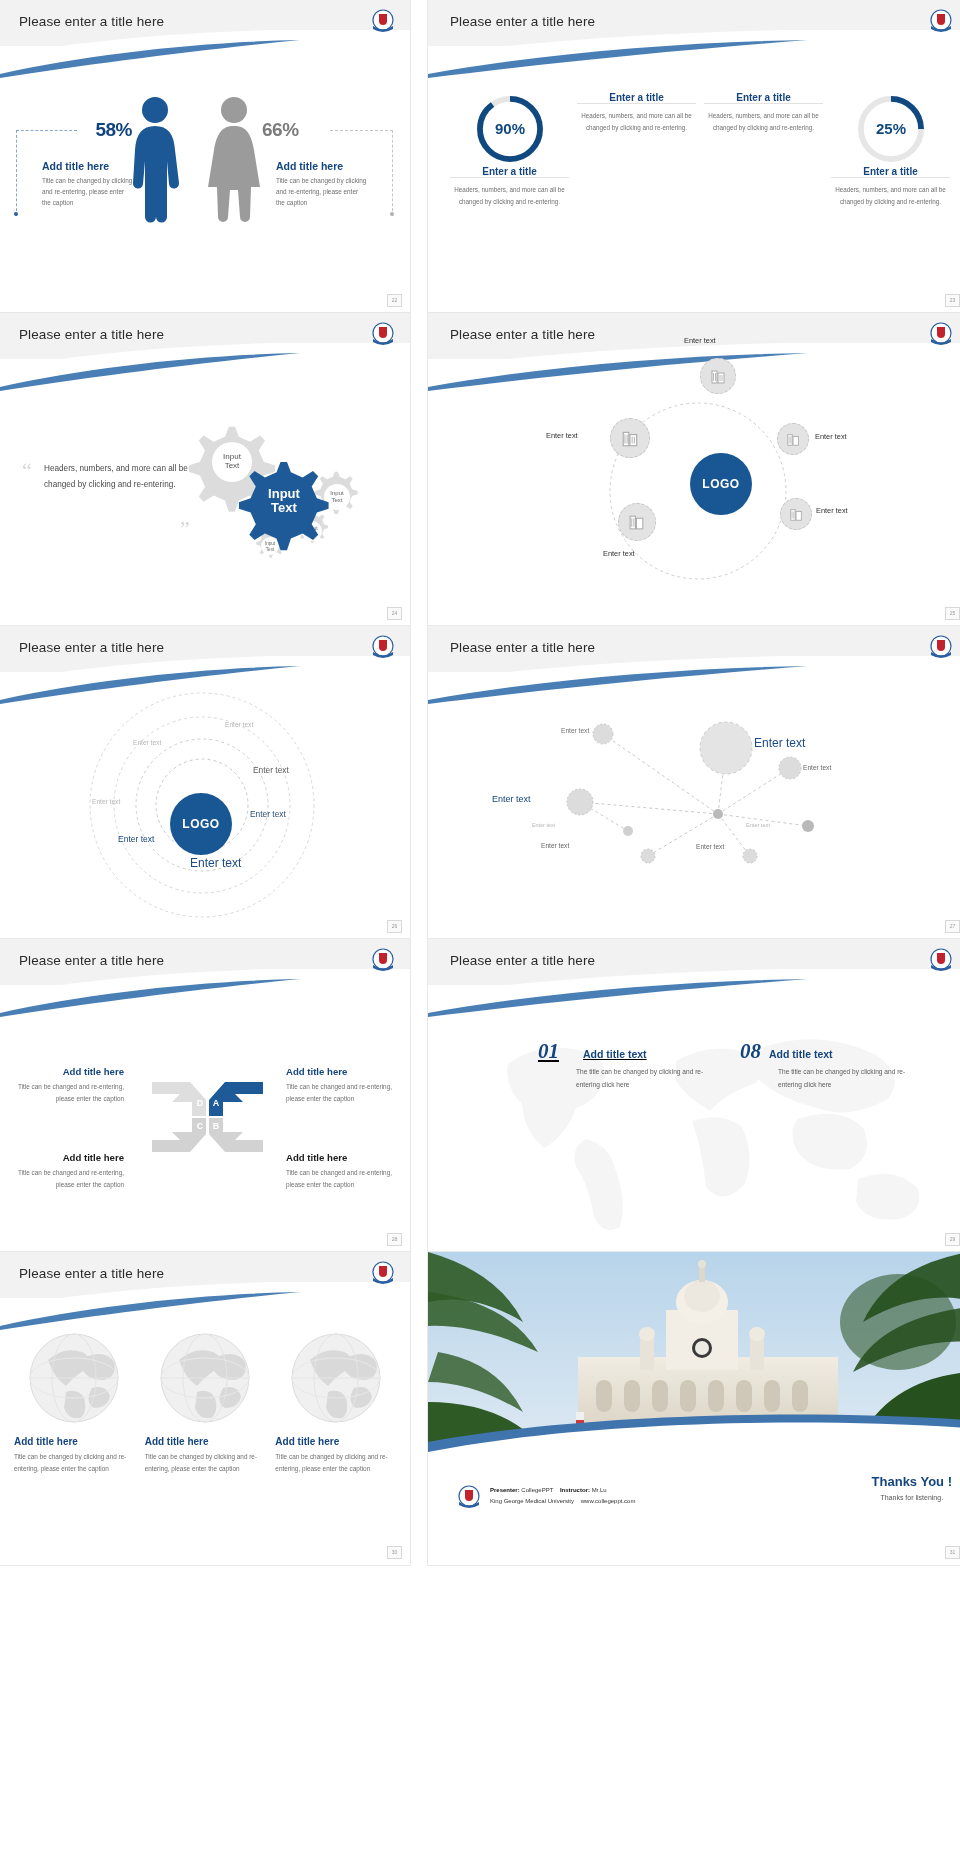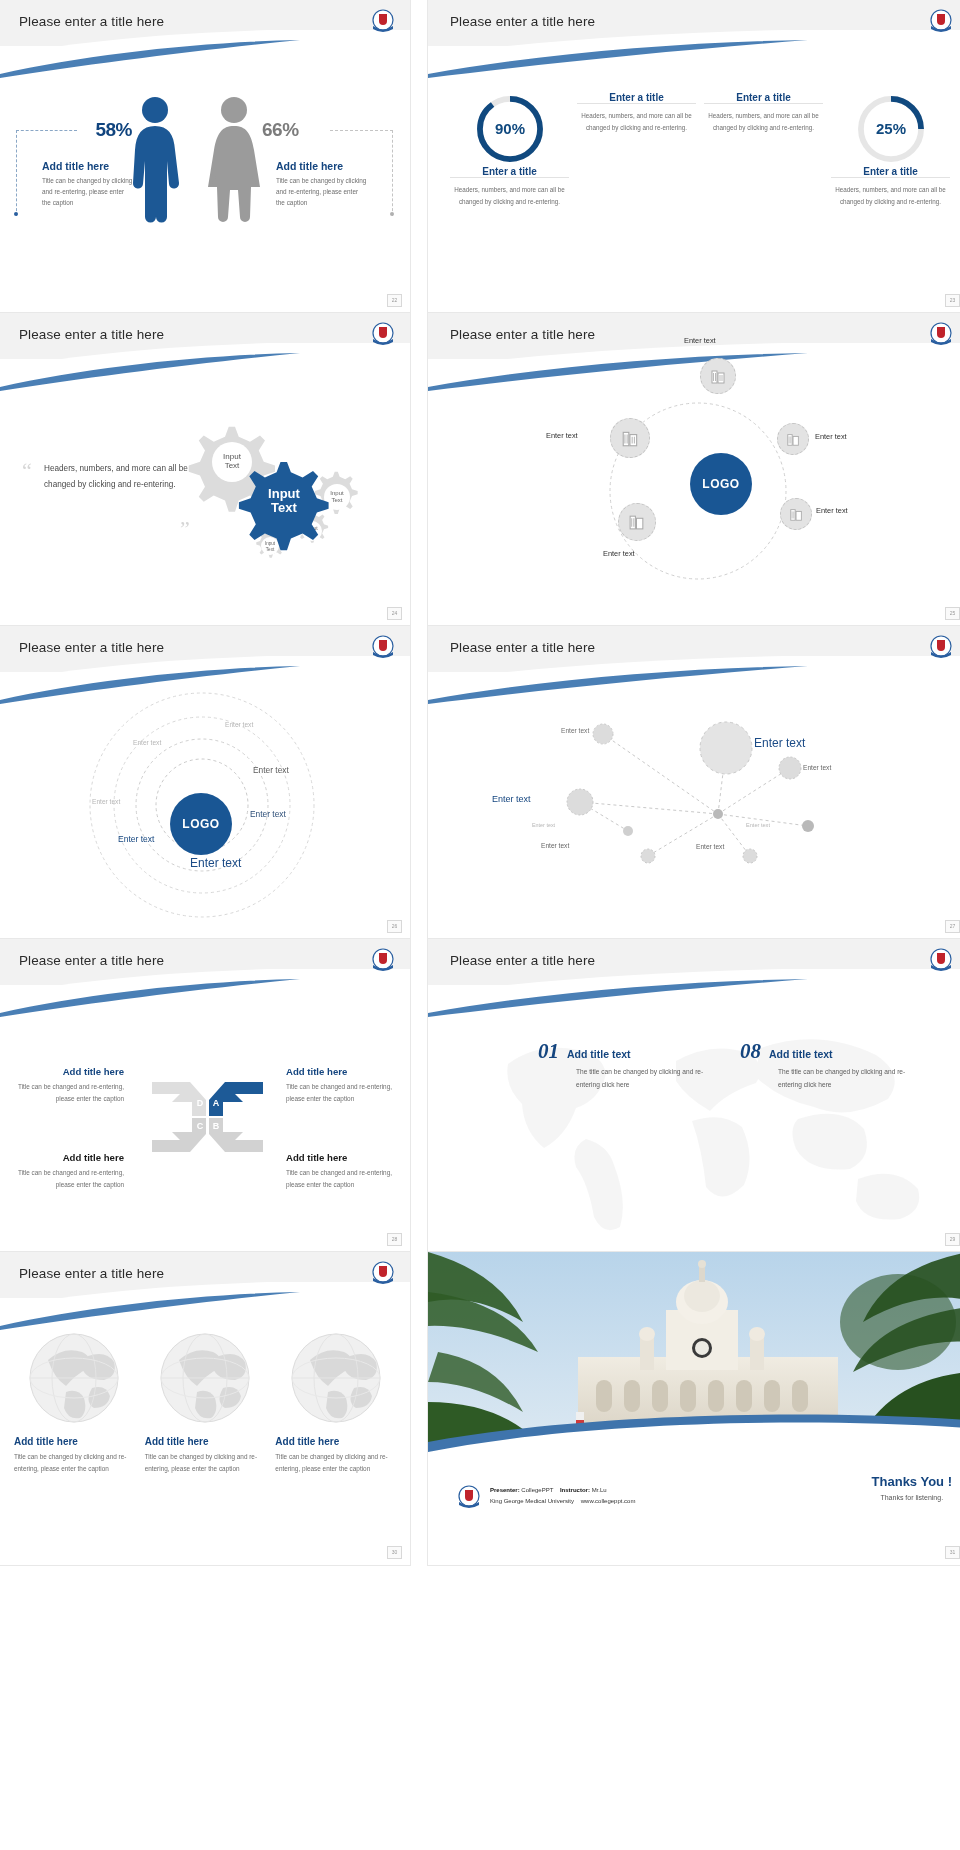--- a/index.html
+++ b/index.html
@@ -451,21 +451,21 @@
       <path d="M0,34 C110,14 250,2 380,0 C250,10 110,24 0,38 Z" fill="#4a7fb5"></path>
     </svg>
     <div class="ttl">Please enter a title here</div>
     <svg class="crest" viewBox="0 0 26 26">
       <circle cx="13" cy="12" r="10" fill="#fff" stroke="#2a5fa0" stroke-width="1.2"></circle>
       <path d="M9 6 h8 v7 a4 4 0 0 1 -4 4 a4 4 0 0 1 -4 -4 z" fill="#c0232b"></path>
       <path d="M3 18 q10 7 20 0 l0 3 q-10 6 -20 0 z" fill="#2a5fa0"></path>
     </svg>
 
     <div style="position:absolute;left:110px;top:100px;width:170px;">
-      <div style="display:flex;align-items:baseline;gap:8px;">
+      <div style="display:flex;align-items:baseline;gap:24px;text-decoration:underline;">
         <span class="num">01</span>
         <span style="font-size:10.5px;font-weight:bold;color:#14457f;">Add title text</span>
       </div>
       <div style="font-size:6.6px;line-height:1.95;color:#5d5d5d;margin-left:38px;margin-top:2px;">The title can be changed by clicking and re-entering click here</div>
     </div>
     <div style="position:absolute;left:312px;top:100px;width:170px;">
       <div style="display:flex;align-items:baseline;gap:8px;">
         <span class="num">08</span>
         <span style="font-size:10.5px;font-weight:bold;color:#14457f;">Add title text</span>
       </div>

